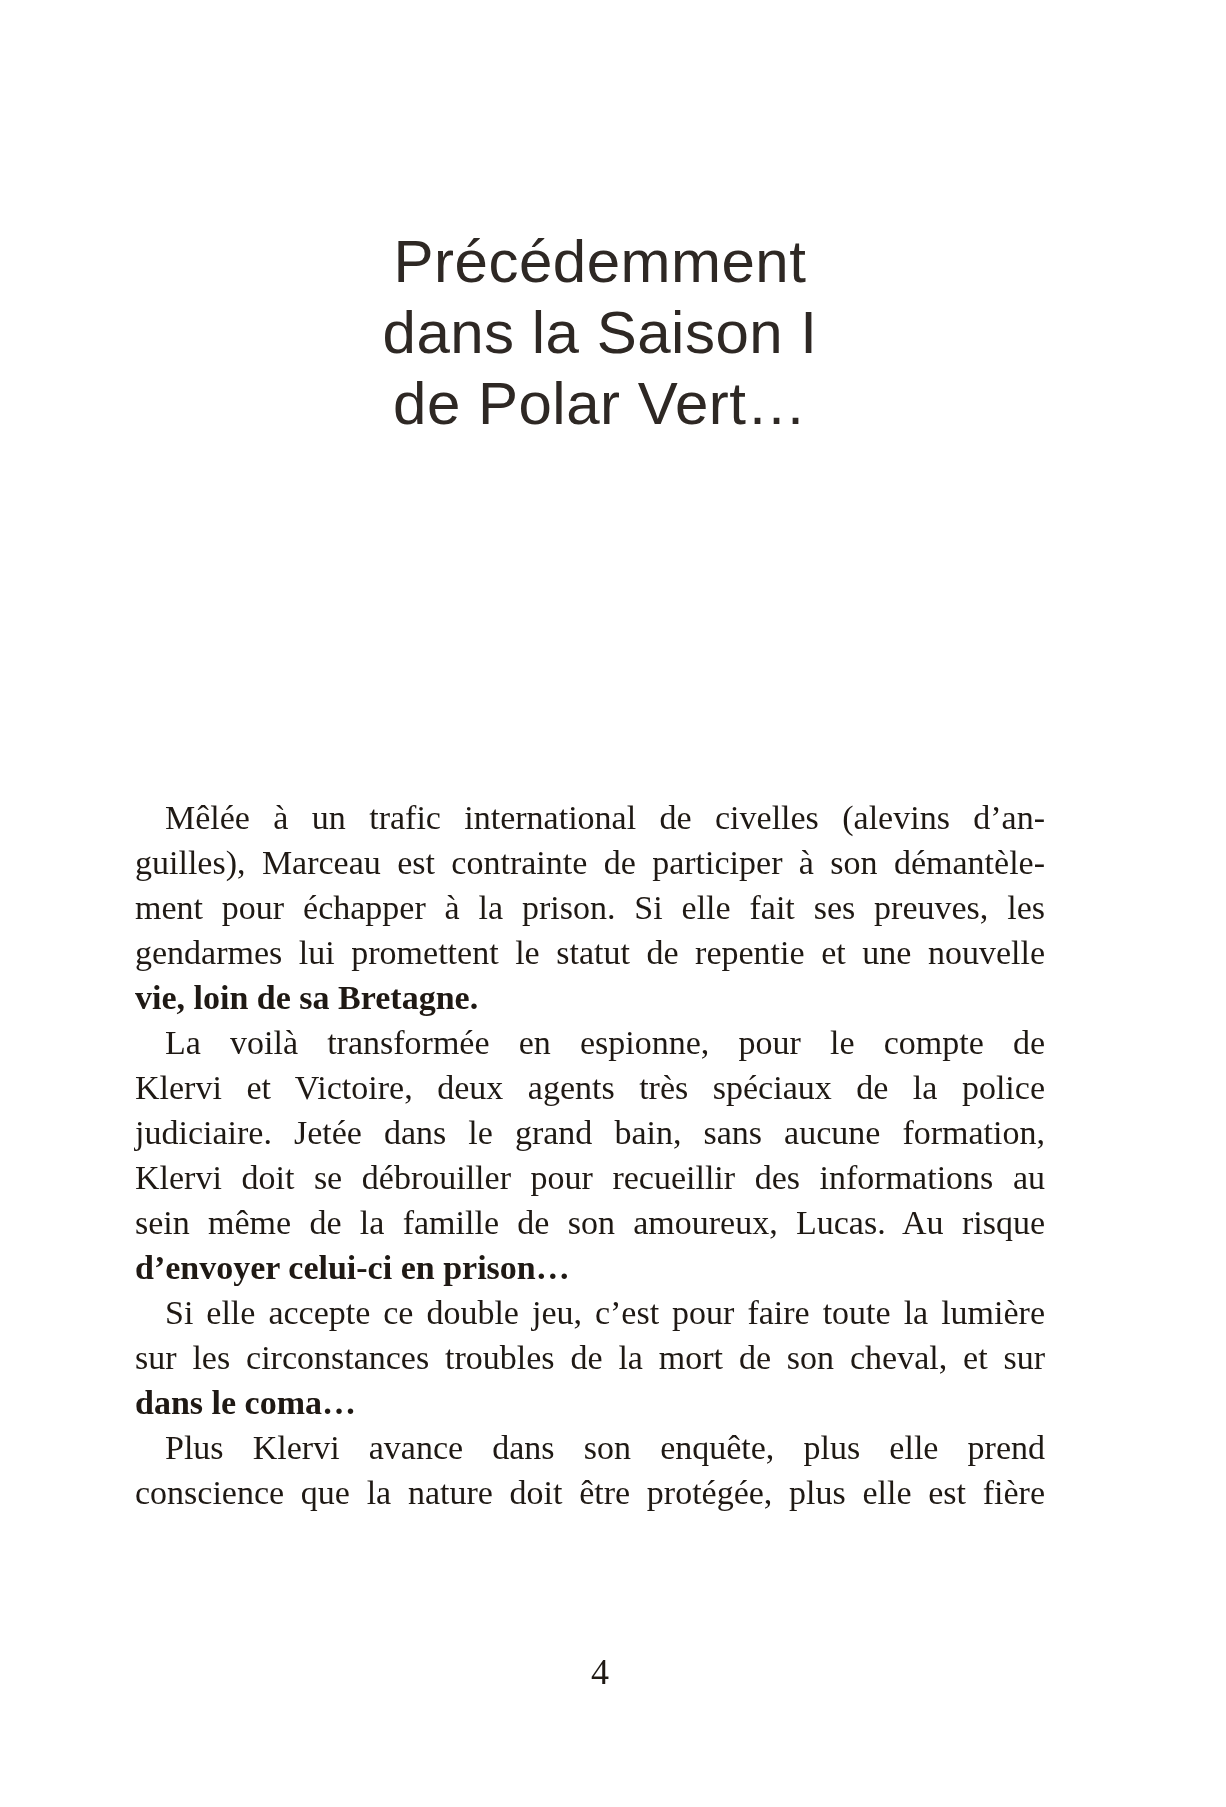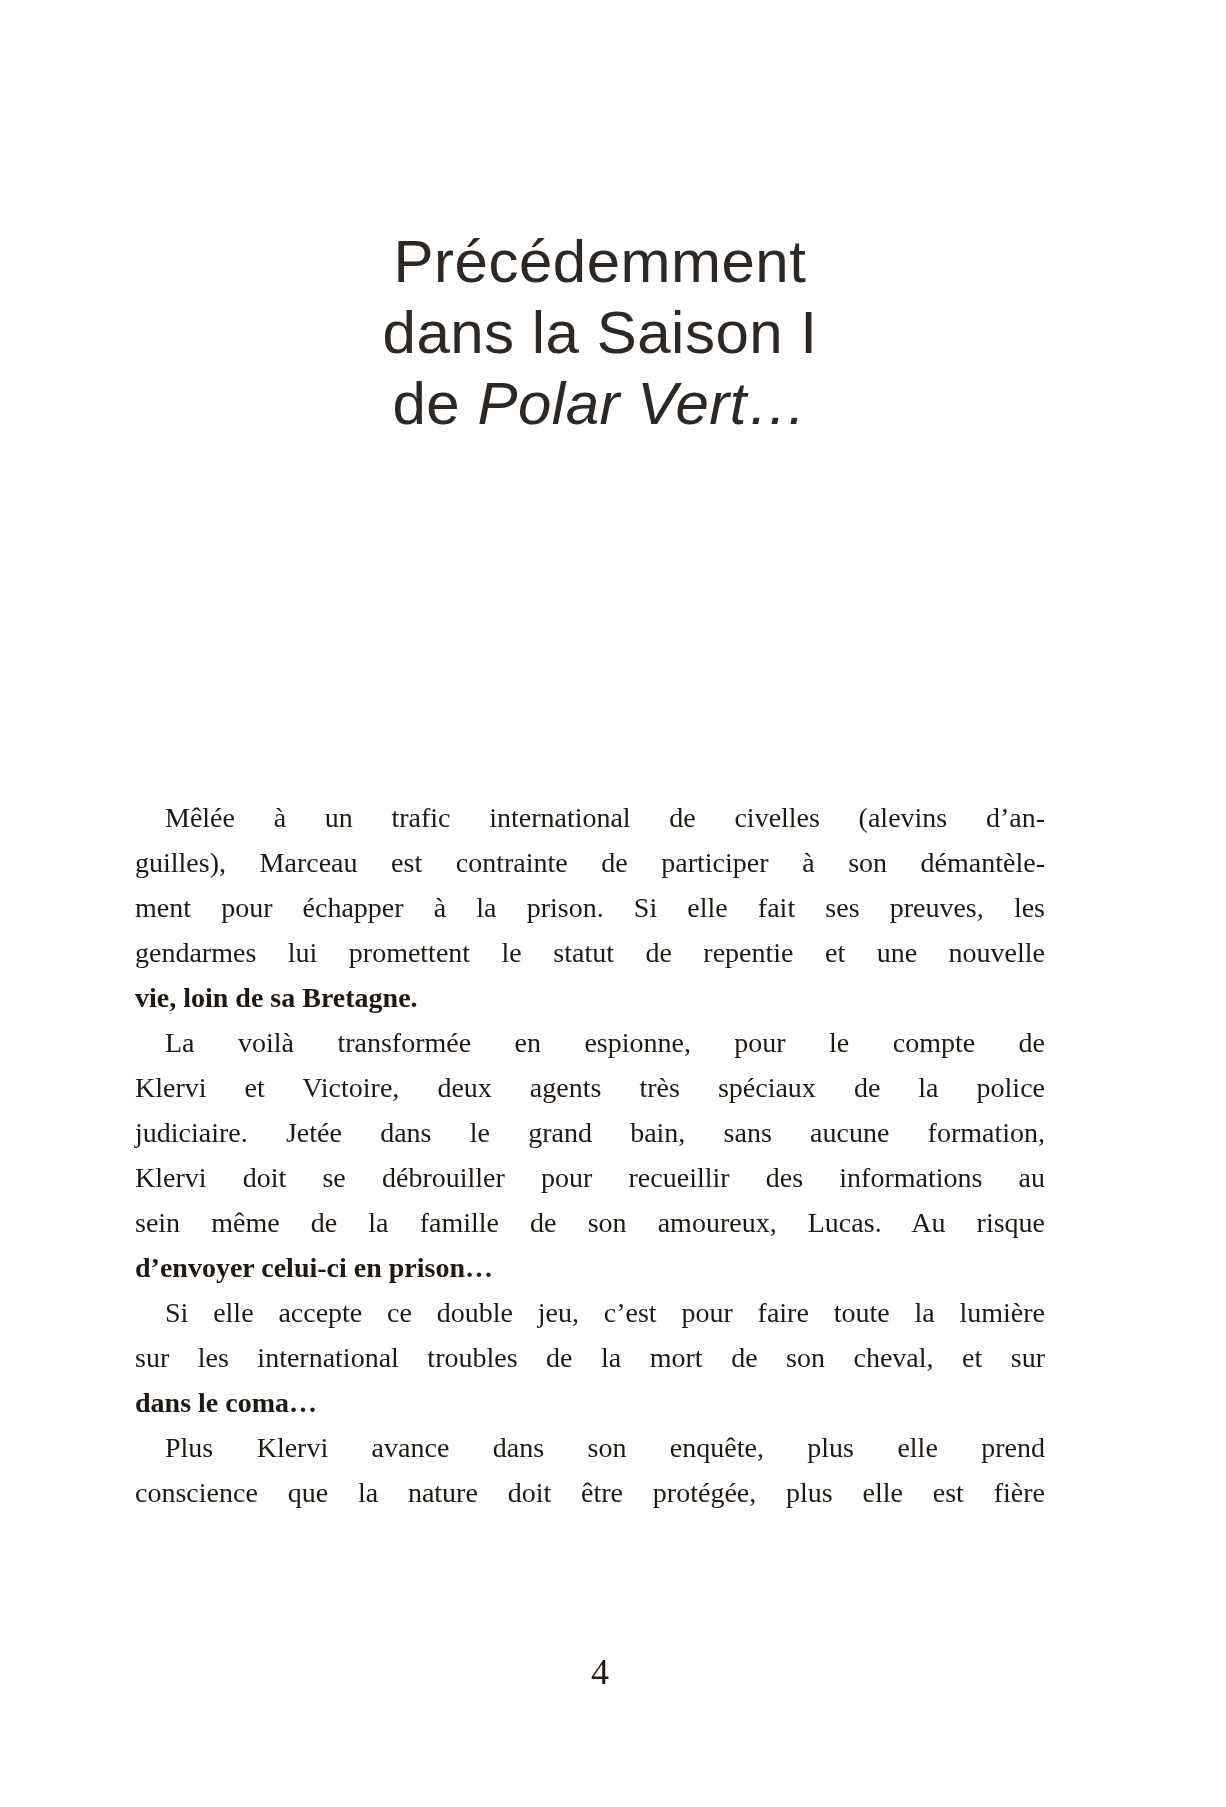--- a/index.html
+++ b/index.html
@@ -22,28 +22,27 @@
     width: 910px;
     text-align: center;
     font-family: "Liberation Sans", "DejaVu Sans", sans-serif;
     font-weight: 300;
     font-size: 60px;
     line-height: 71px;
     letter-spacing: 0.5px;
     color: #2e2824;
   }
   .chapter-title .t-italic {
-    font-style: italic;
   }
   .synopsis {
     position: absolute;
     top: 795px;
     left: 135px;
     width: 910px;
-    font-size: 28px;
+    font-size: 34px;
     line-height: 45px;
     color: #1f1914;
   }
   .body-line {
     text-align: justify;
     text-align-last: justify;
   }
   .body-line.para-start {
     text-indent: 30px;
   }
@@ -87,21 +86,21 @@
       <div class="body-line para-start">La voilà transformée en espionne, pour le compte de</div>
       <div class="body-line">Klervi et Victoire, deux agents très spéciaux de la police</div>
       <div class="body-line">judiciaire. Jetée dans le grand bain, sans aucune formation,</div>
       <div class="body-line">Klervi doit se débrouiller pour recueillir des informations au</div>
       <div class="body-line">sein même de la famille de son amoureux, Lucas. Au risque</div>
       <div class="body-line para-end">d’envoyer celui-ci en prison…</div>
     </div>
 
     <div>
       <div class="body-line para-start">Si elle accepte ce double jeu, c’est pour faire toute la lumière</div>
-      <div class="body-line">sur les international troubles de la mort de son cheval, et sur</div>
+      <div class="body-line">sur les circonstances troubles de la mort de son cheval, et sur</div>
       <div class="body-line para-end">dans le coma…</div>
     </div>
 
     <div>
       <div class="body-line para-start">Plus Klervi avance dans son enquête, plus elle prend</div>
       <div class="body-line">conscience que la nature doit être protégée, plus elle est fière</div>
     </div>
 
   </div>
 

